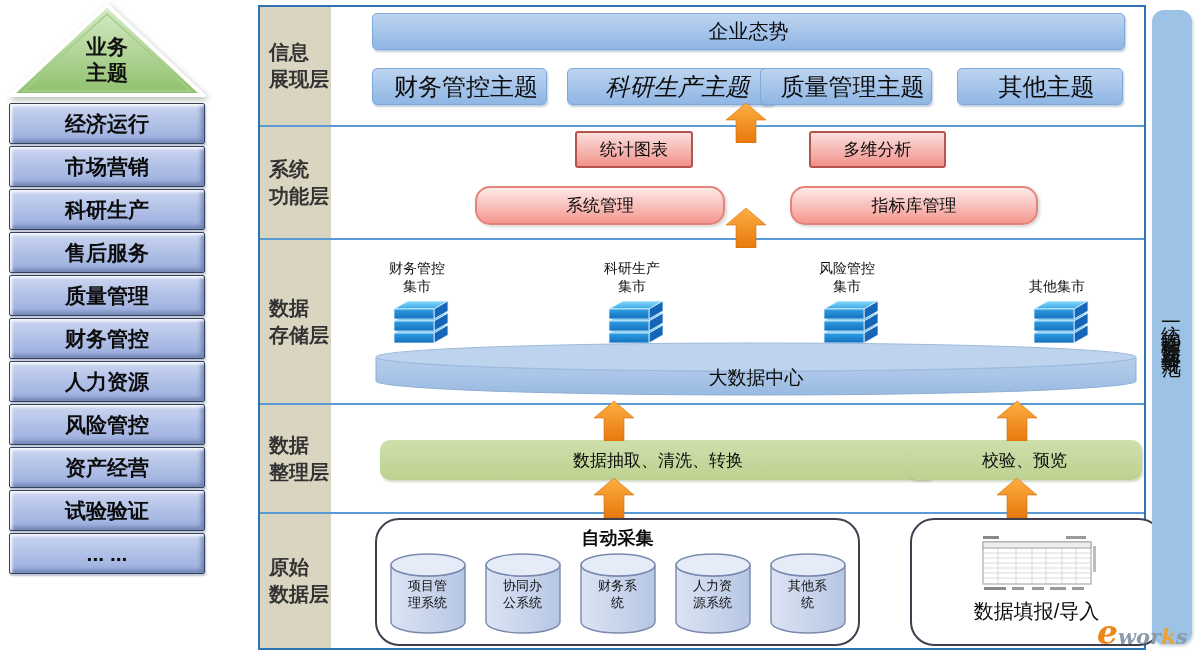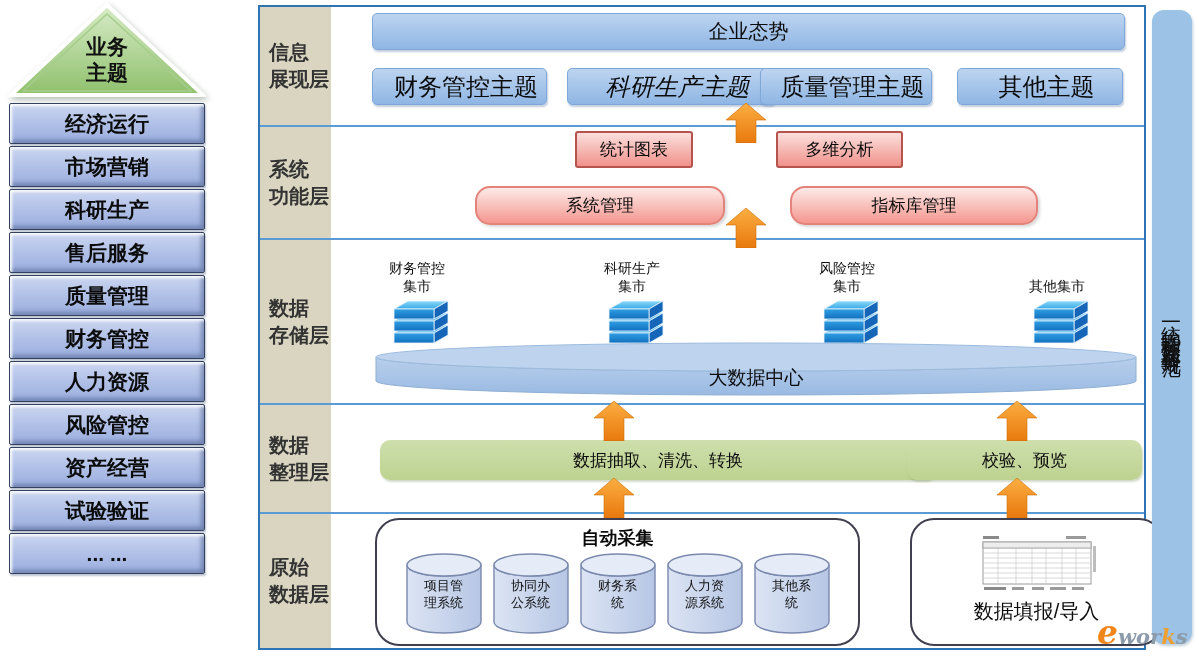--- a/index.html
+++ b/index.html
@@ -41,21 +41,21 @@
   .banner{left:112px;top:6px;width:753px;height:37px;font-size:20px;}
   .btheme{top:61px;height:37px;font-size:24px;padding-left:13px;}
   .t1{left:112px;width:175px;} .t2{left:307px;width:208px;font-style:italic;}
   .t3{left:500px;width:172px;} .t4{left:697px;width:166px;}
 
   
   .pinkrect{position:absolute;box-sizing:border-box;border:2px solid #B5544C;border-radius:3px;
             background:linear-gradient(180deg,#FBDFDD 0%,#F1928B 100%);
             display:flex;align-items:center;justify-content:center;font-size:17px;color:#0b0b0b;}
   .box-chart{left:315px;top:124px;width:118px;height:37px;}
-  .box-olap{left:516px;top:124px;width:127px;height:37px;}
+  .box-olap{left:549px;top:124px;width:137px;height:37px;}
   .pinkpill{position:absolute;box-sizing:border-box;border:2px solid #E4837B;border-radius:15px;
             background:linear-gradient(180deg,#FDEAE8 0%,#F4978F 100%);
             box-shadow:2px 2px 3px rgba(140,140,140,.35);
             display:flex;align-items:center;justify-content:center;font-size:17px;color:#0b0b0b;}
   .pill-sys{left:215px;top:179px;width:250px;height:39px;}
   .pill-ind{left:530px;top:179px;width:248px;height:39px;}
 
   .arr{position:absolute;width:40px;height:40px;z-index:6;}
   .a1{left:466px;top:96px;} .a2{left:466px;top:201px;}
   .a3{left:334px;top:394px;} .a4{left:334px;top:471px;}
@@ -75,21 +75,21 @@
         background:linear-gradient(180deg,#CEDFAC 0%,#BDD290 100%);
         box-shadow:1px 2px 2px rgba(130,150,100,.35);
         display:flex;align-items:center;justify-content:center;font-size:17px;color:#0b0b0b;}
   .g1{left:120px;width:556px;} .g2{left:647px;width:235px;}
 
   
   .srcbox{position:absolute;left:115px;top:511px;width:485px;height:128px;box-sizing:border-box;
           border:2px solid #3f3f4f;border-radius:24px;background:#fff;
           display:flex;flex-direction:column;align-items:center;padding-top:6px;}
   .src-title{font-size:18px;font-weight:700;color:#0b0b0b;}
-  .cylrow{display:flex;gap:9px;margin-top:2px;}
+  .cylrow{display:flex;gap:17px;margin-top:2px;}
   .cyl{position:relative;width:78px;height:84px;}
   .cyl svg{position:absolute;left:0;top:0;}
   .cyl-label{position:absolute;left:0;top:26px;width:100%;text-align:center;
              font-size:13px;line-height:1.3;color:#111;}
   .impbox{position:absolute;left:650px;top:511px;width:253px;height:128px;box-sizing:border-box;
           border:2px solid #3f3f4f;border-radius:24px;background:#fff;
           display:flex;flex-direction:column;align-items:center;}
   .imp-label{font-size:20px;color:#0b0b0b;margin-top:4px;}
 
   

